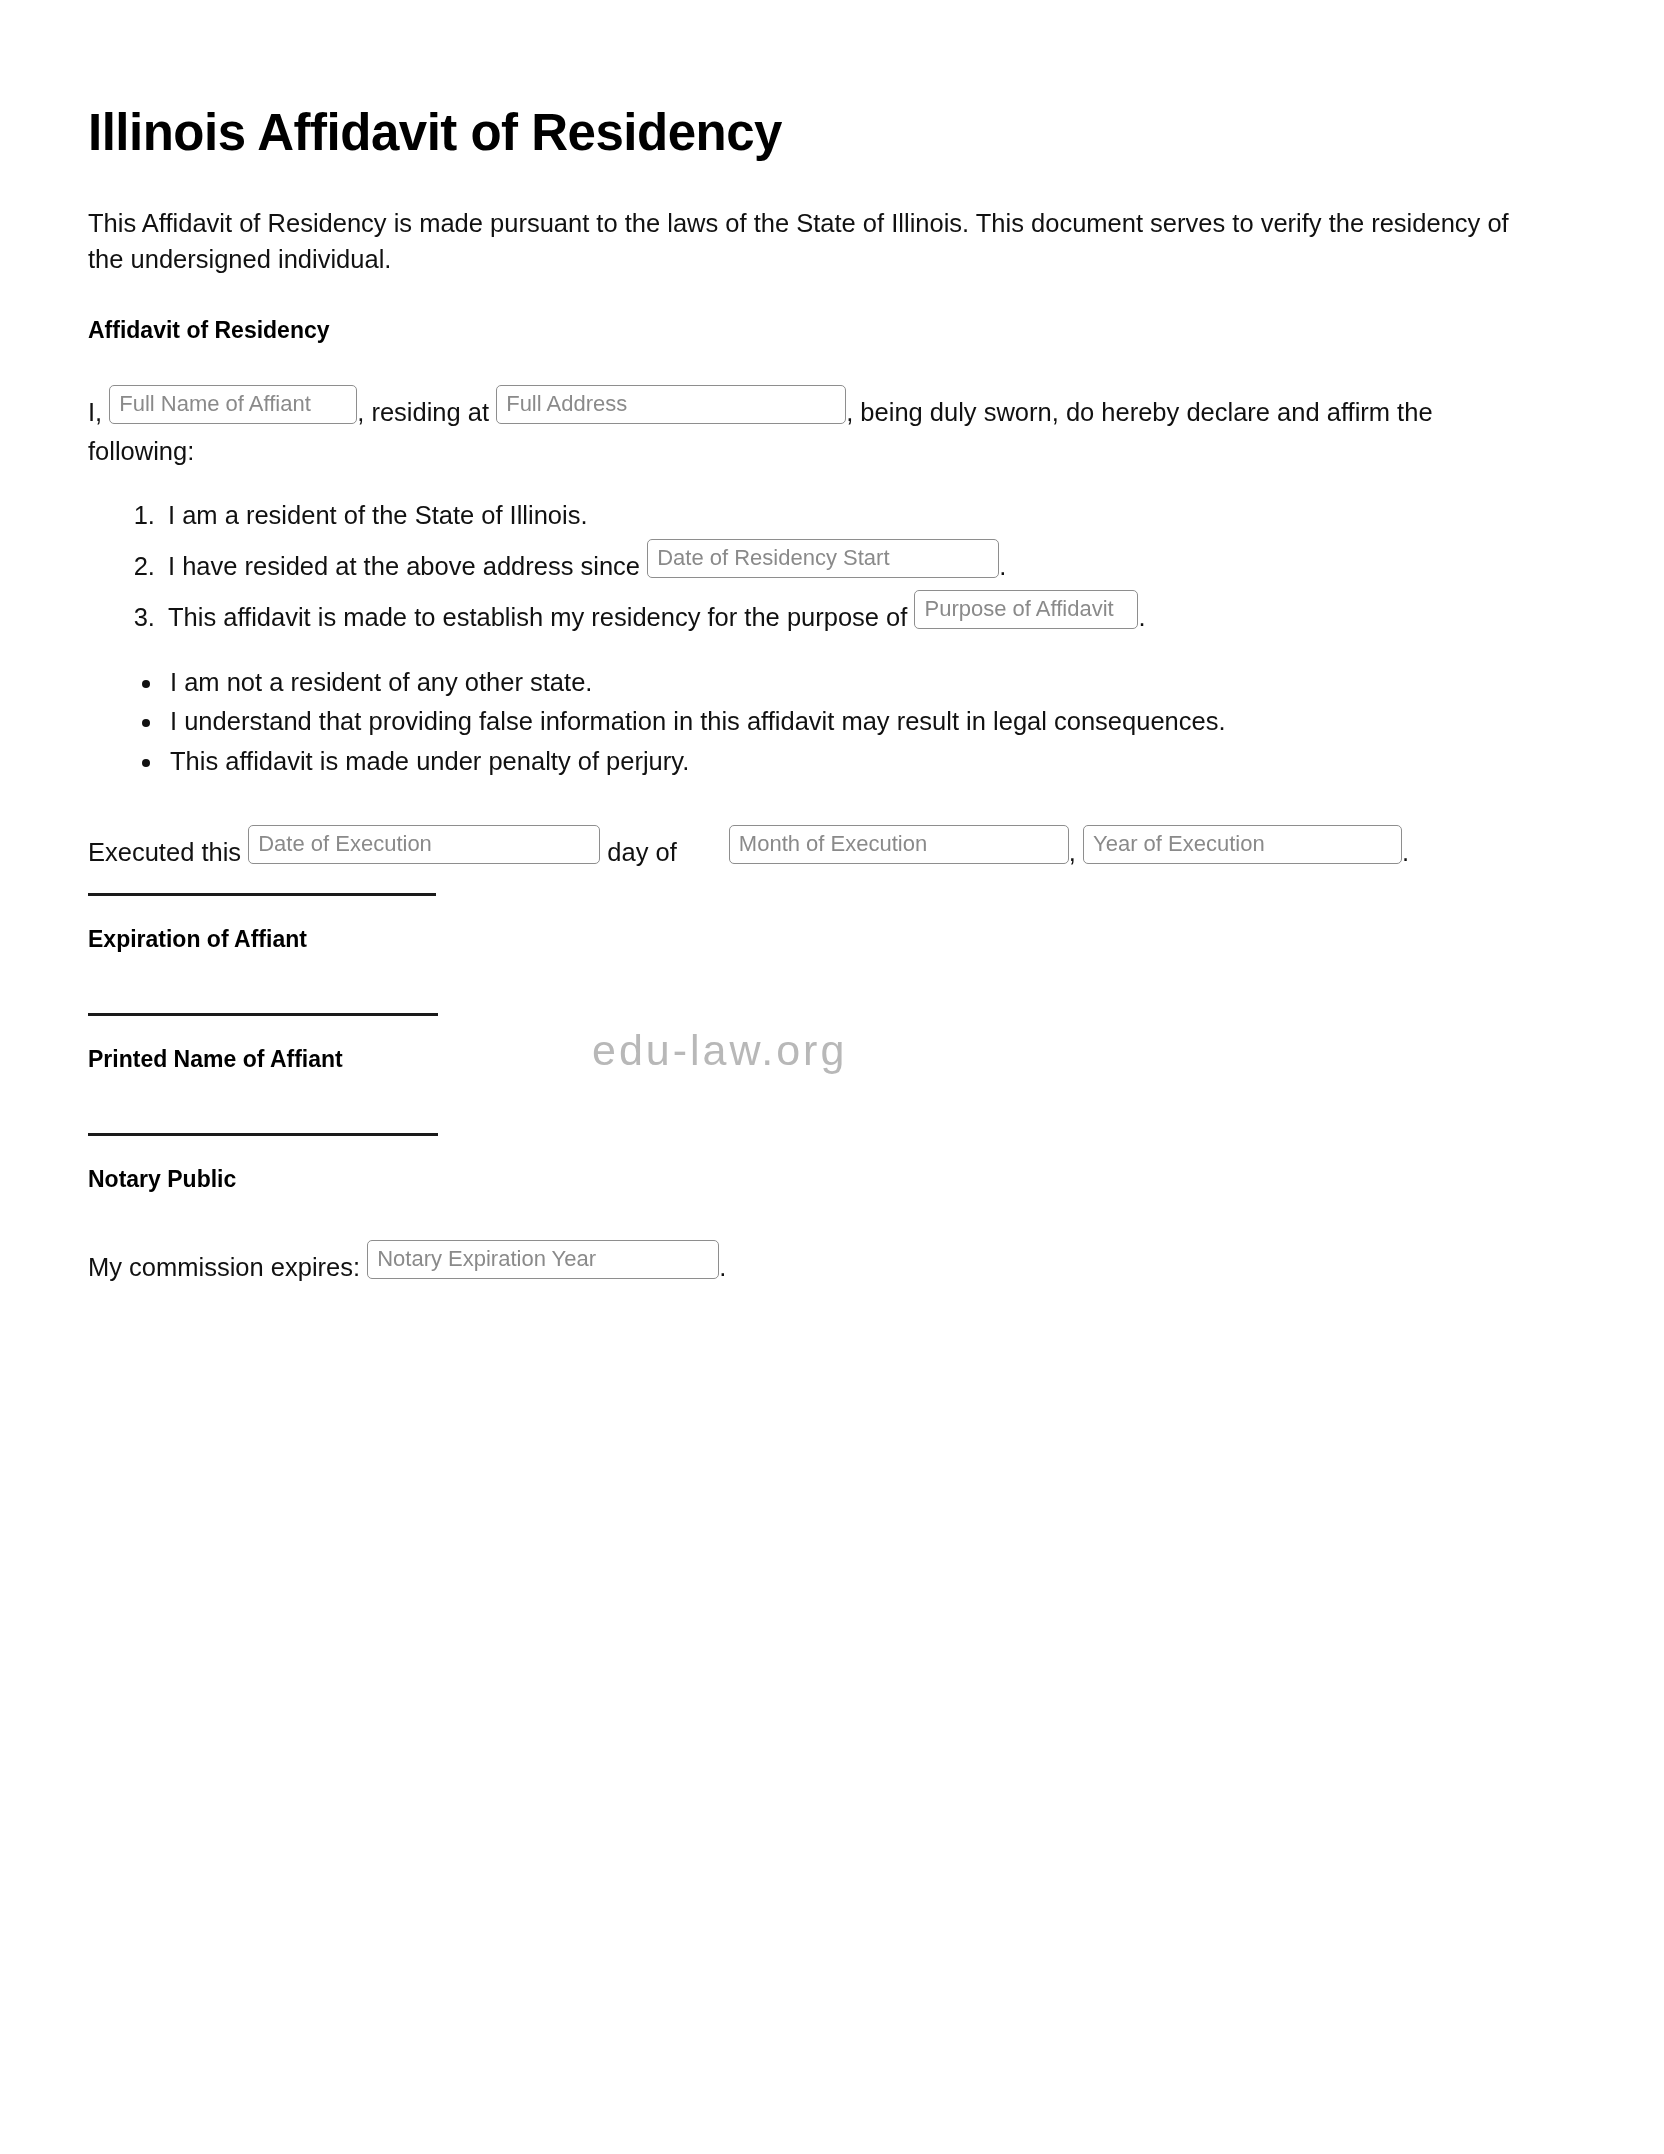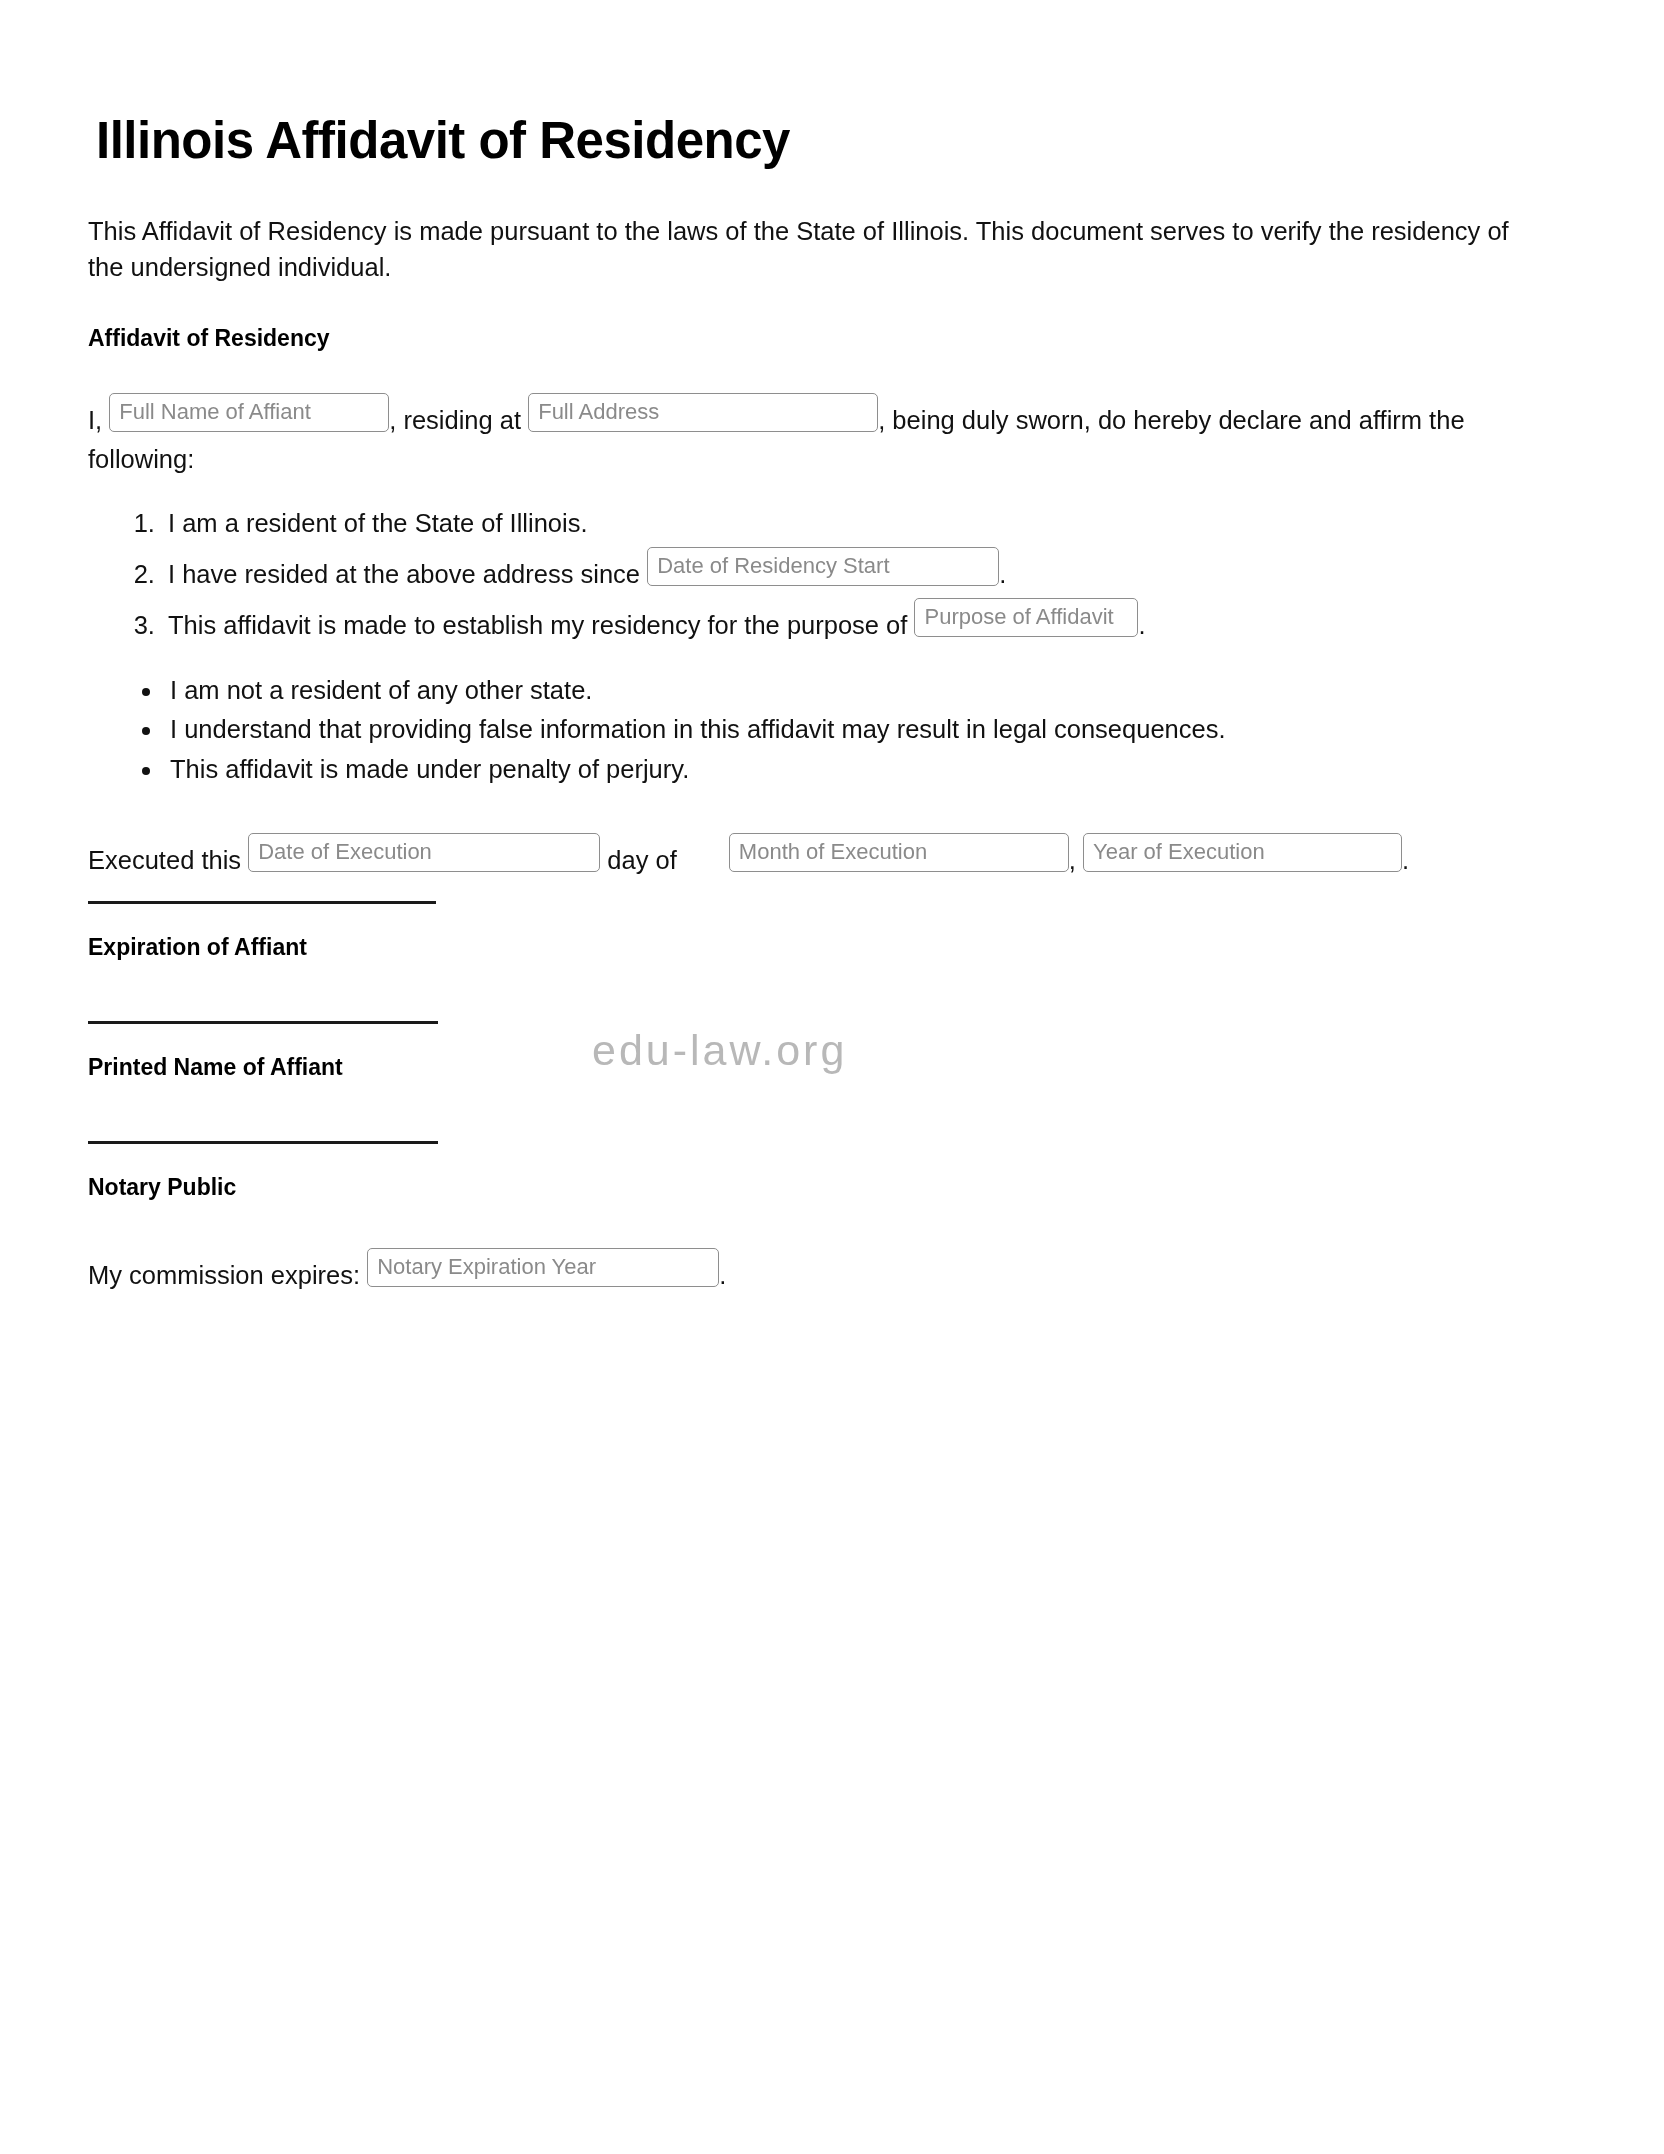--- a/index.html
+++ b/index.html
@@ -30,21 +30,21 @@
     left: 88px;
     top: 0;
     width: 1460px;
   }
 
   
   .doc-title {
     font-size: 51px;
     font-weight: bold;
     letter-spacing: -0.5px;
-    margin: 8px;
+    margin: 0;
     padding-top: 104px;
     line-height: 1.15;
     color: #000;
   }
 
   
   .para {
     font-size: 25.5px;
     line-height: 1.42;
     margin: 0;
@@ -79,21 +79,21 @@
     font-family: "Liberation Sans", sans-serif;
     font-size: 22px;
     line-height: 1;
     padding: 7px 8px 8px 9px;
     vertical-align: baseline;
     position: relative;
     top: 3px;
     white-space: nowrap;
     overflow: hidden;
   }
-  .fld-name      { width: 280px; }
+  .fld-name      { width: 248px; }
   .fld-address   { width: 350px; }
   .fld-resstart  { width: 352px; }
   .fld-purpose   { width: 224px; }
   .fld-exec-day  { width: 352px; }
   .fld-exec-mon  { width: 340px; margin-left: 45px; }
   .fld-exec-year { width: 319px; }
   .fld-notary    { width: 352px; }
 
   
   ol.doc-list, ul.doc-list {

